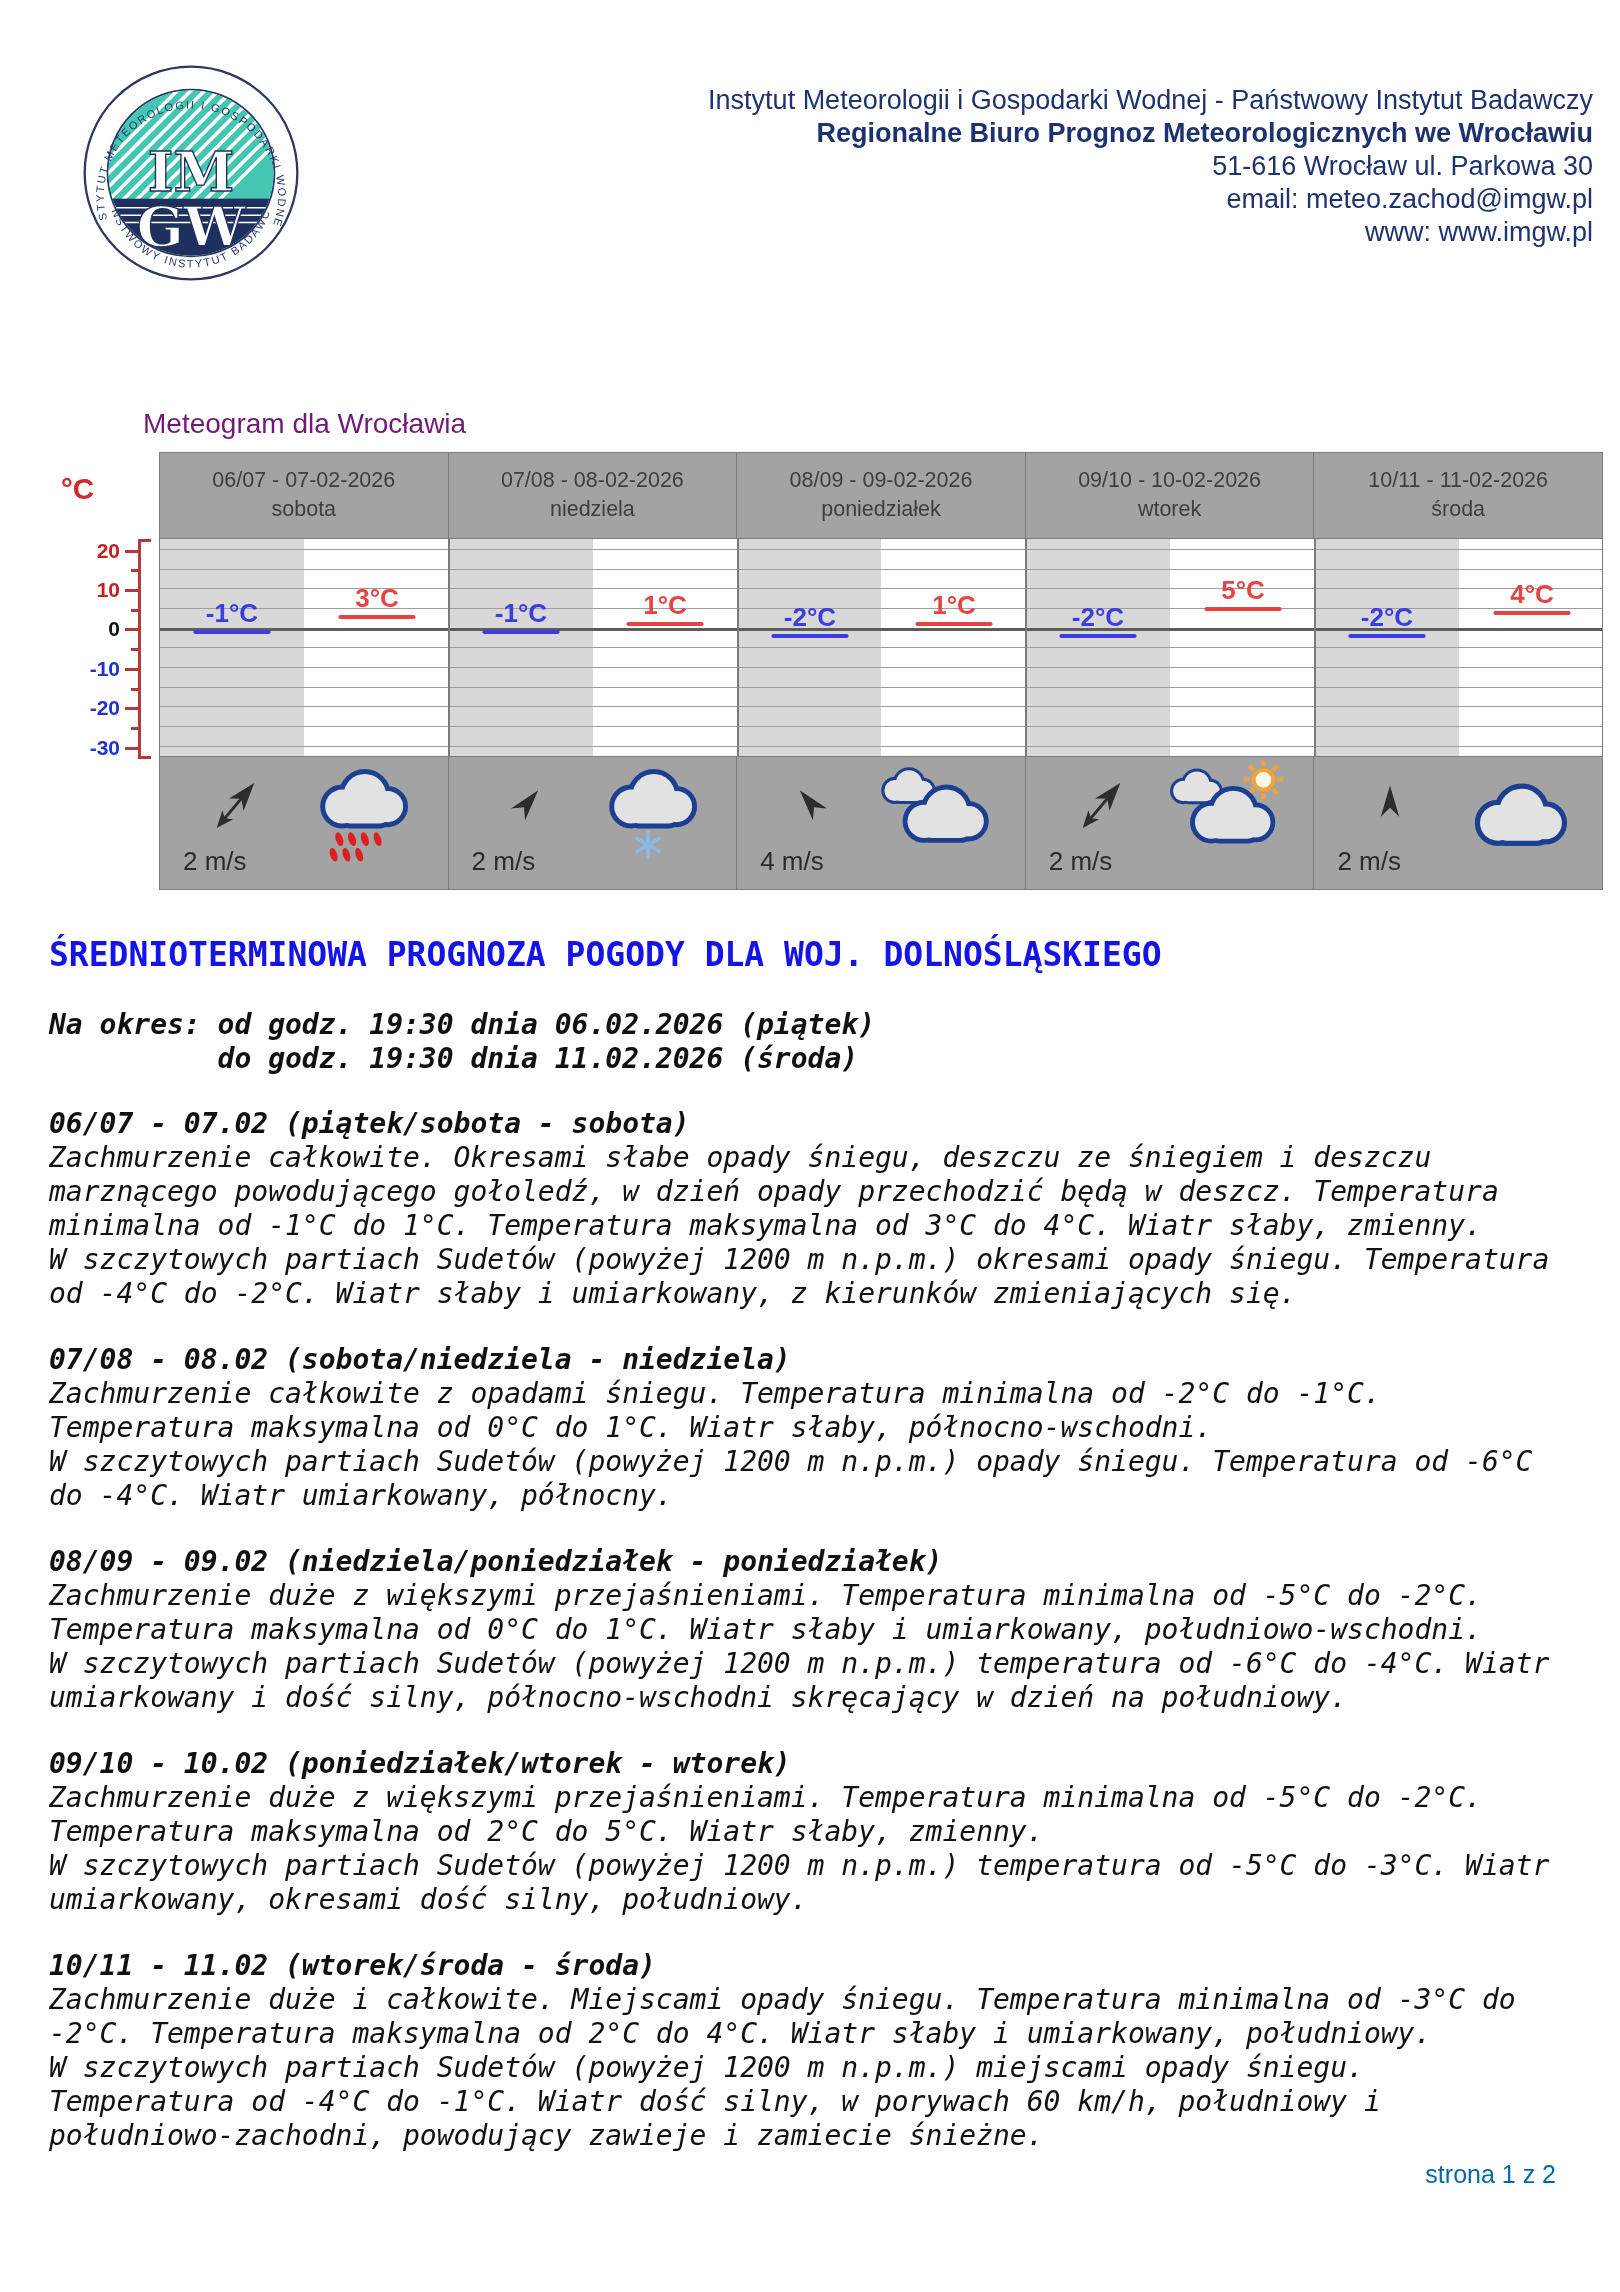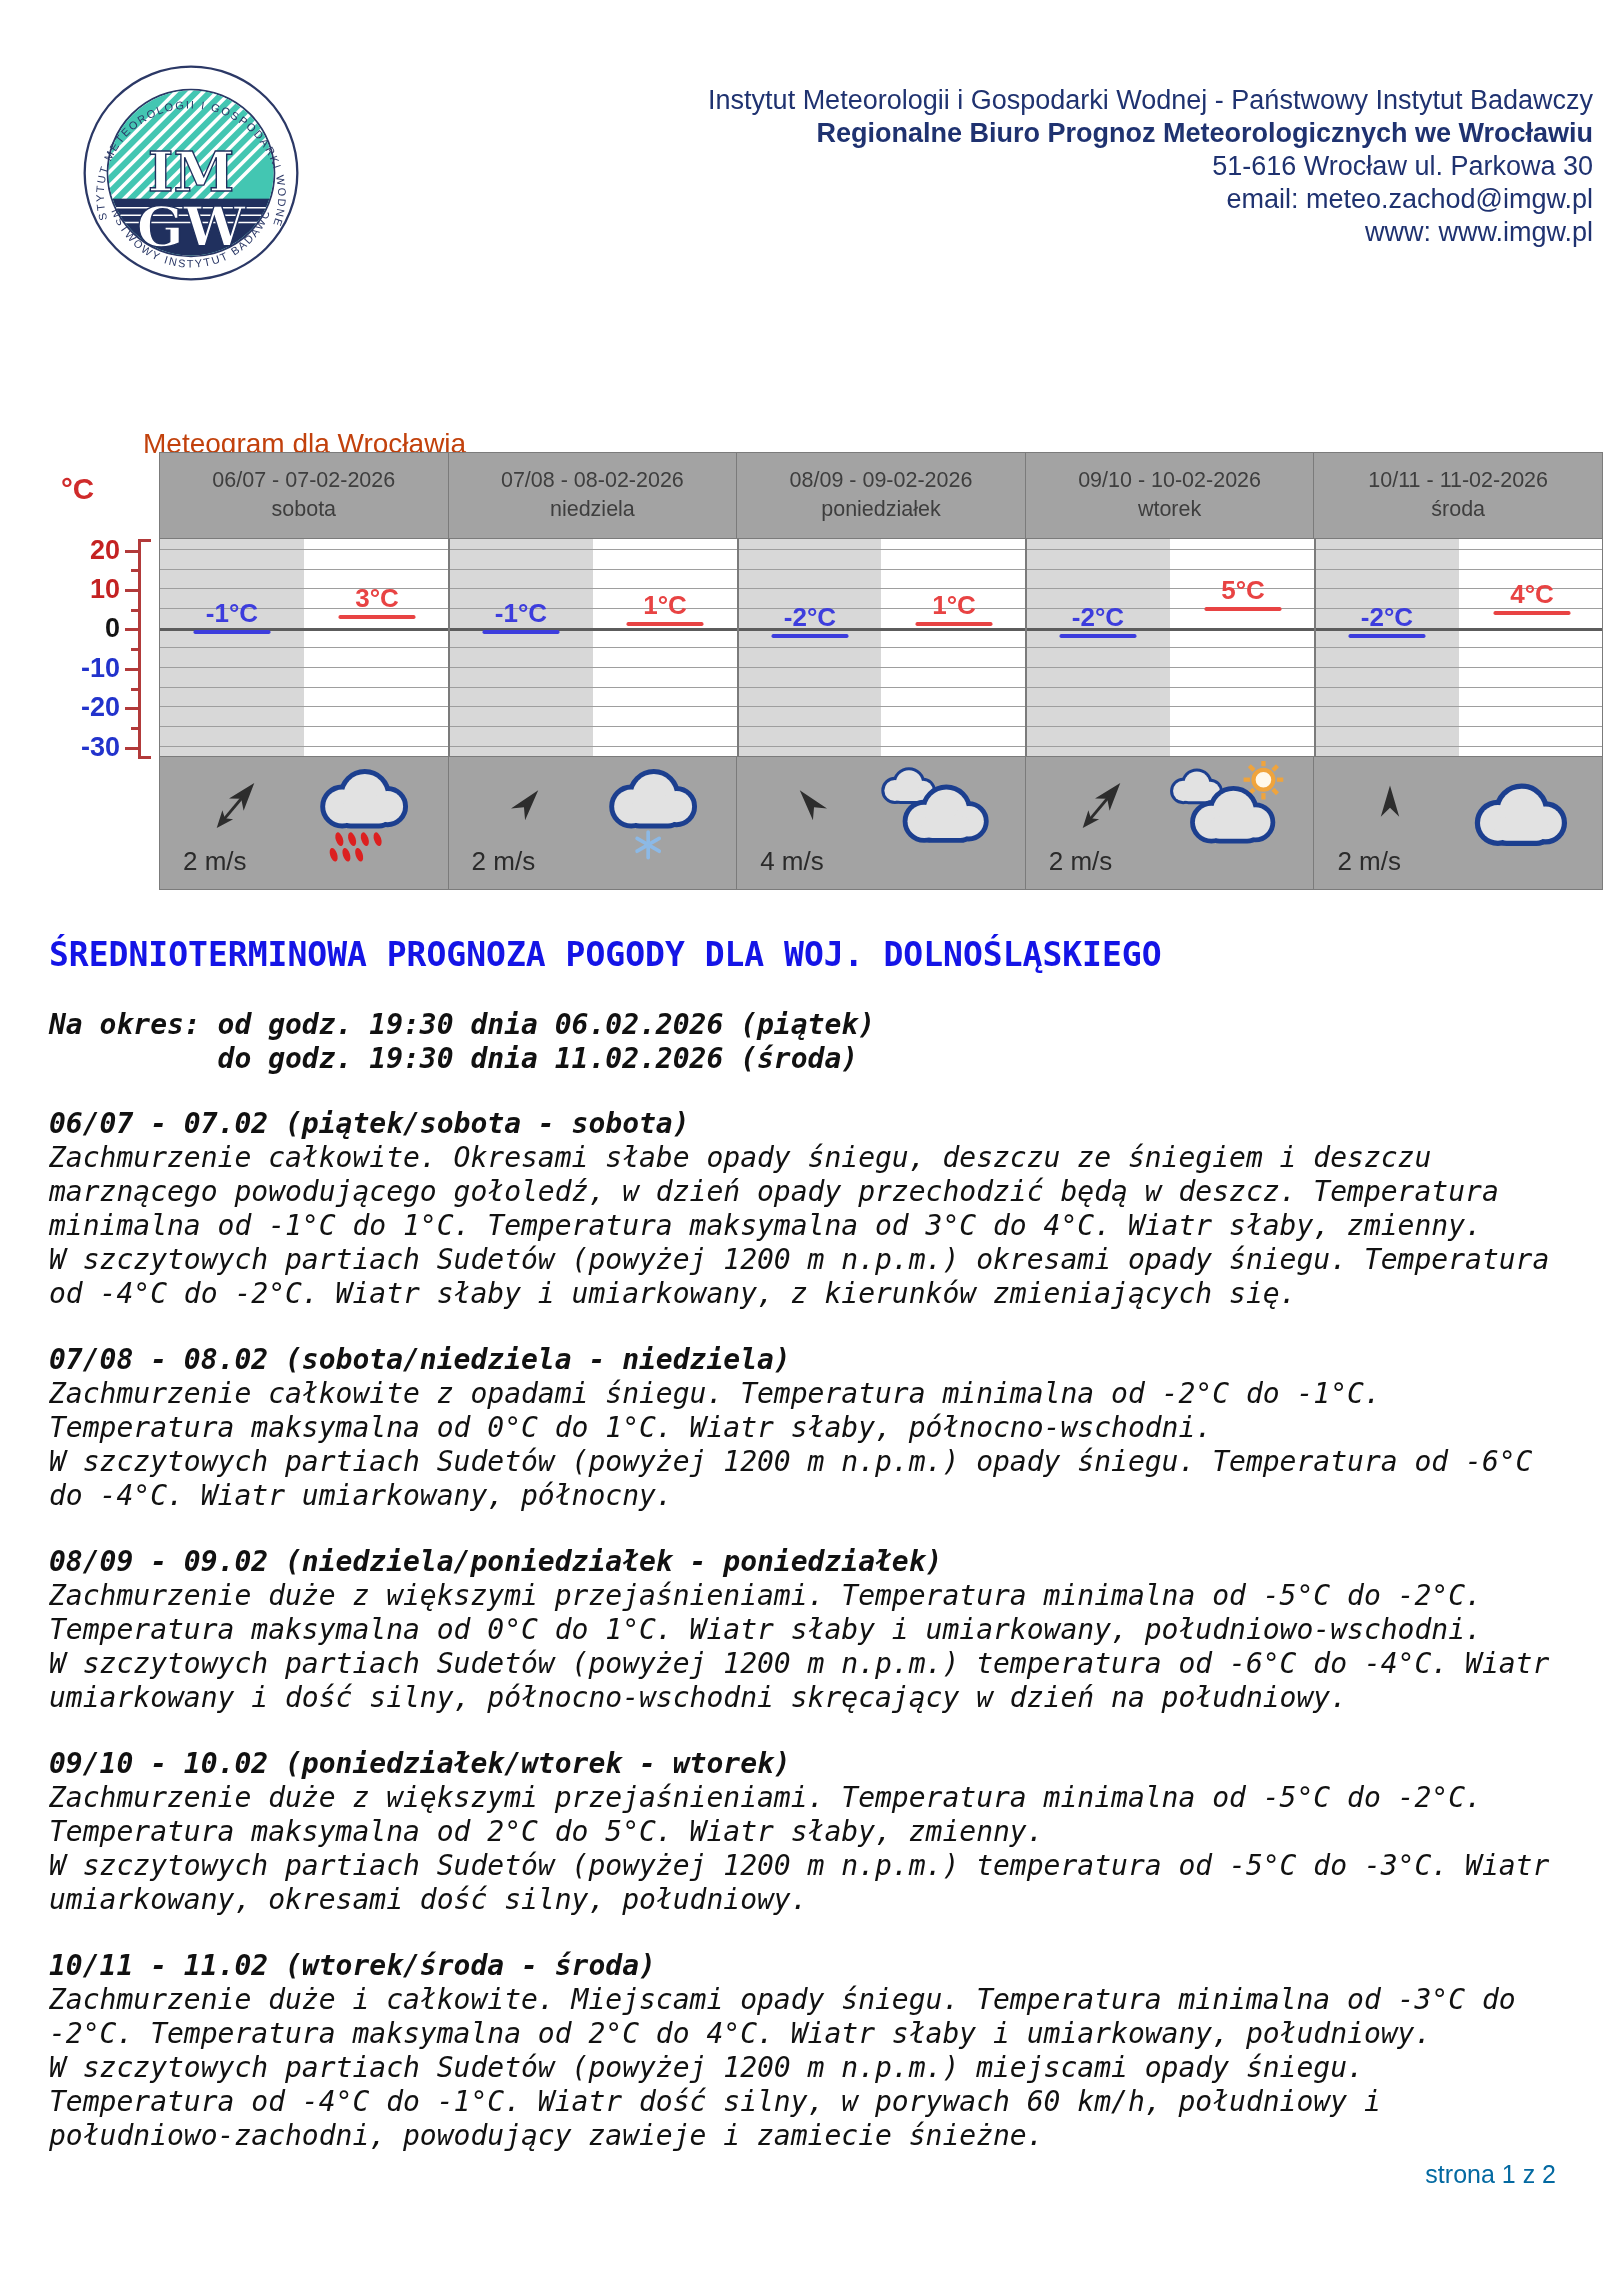--- a/index.html
+++ b/index.html
@@ -6,29 +6,29 @@
   html,body{background:#ffffff}
   body{width:1620px;height:2293px;font-family:"Liberation Sans",sans-serif}
   .page{position:relative;width:1620px;height:2293px;background:#fff;overflow:hidden}
 
   
   .logo{position:absolute;left:81px;top:63px;width:220px;height:220px}
   .org{position:absolute;top:84px;right:27px;text-align:right;color:#1f3270;font-size:27px;line-height:33px}
   .org .b{font-weight:bold}
 
   
-  .m-title{position:absolute;left:143px;top:428px;font-size:28px;color:#c2410c}
+  .m-title{position:absolute;left:143px;top:408px;font-size:28px;color:#701a75}
   .axis{position:absolute;left:52px;top:452px;width:107px;height:457px}
   .axis-unit{position:absolute;left:9px;top:19.7px;color:#cf2b2b;font-weight:bold;font-size:29.6px}
   .spine{position:absolute;left:86px;top:87px;width:2.7px;height:220px;background:#b23a3a}
   .cap{position:absolute;left:86px;width:13.4px;height:2.7px;background:#b23a3a}
   .tick{position:absolute;height:2.7px;background:#b23a3a}
   .tick.major{left:73px;width:12.5px}
   .tick.minor{left:79px;width:7.2px}
-  .alabel{position:absolute;left:0;width:68px;text-align:right;font-weight:bold;font-size:27px;line-height:27px;transform:translateY(-50%)}
+  .alabel{position:absolute;left:0;width:68px;text-align:right;font-weight:bold;font-size:21px;line-height:27px;transform:translateY(-50%)}
 
   .mtable{position:absolute;left:159px;top:452px;width:1444px;border:1.8px solid #7b7b7b;background:#a3a3a3}
   .row-hdr{display:flex;height:86px;border-bottom:1.8px solid #7b7b7b}
   .day-hdr{flex:1;border-right:1.8px solid #7b7b7b;text-align:center;padding-top:12.5px;color:#3e3e3e;font-size:21.5px;line-height:29px}
   .day-hdr:last-child{border-right:none}
   .row-plot{position:relative;height:217px;overflow:hidden;background:#fff}
   .night{position:absolute;top:0;height:217px;background:#d8d8d8}
   .grid{position:absolute;left:0;width:100%;height:0.9px;background:#9e9e9e}
   .grid.zero{height:2.7px;background:#5c5c5c}
   .vsep{position:absolute;top:0;width:1.8px;height:217px;background:#7b7b7b}

